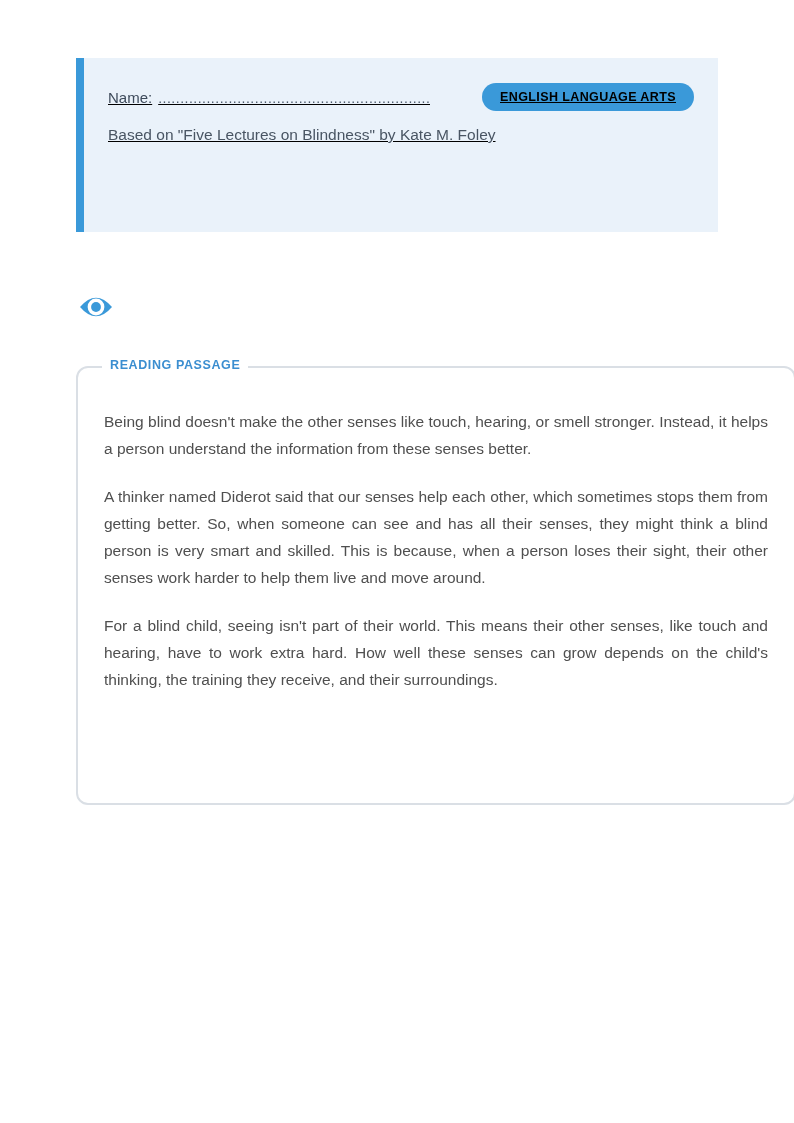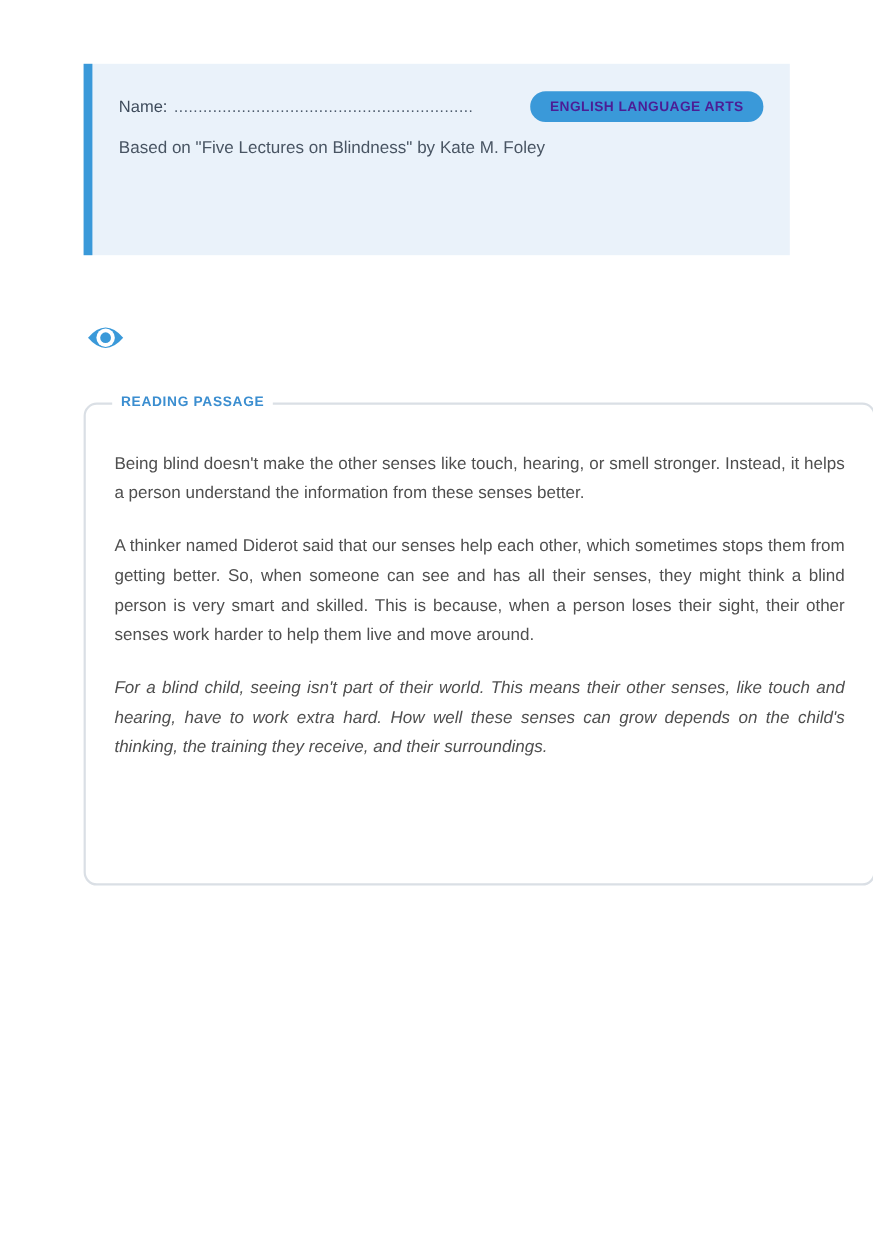--- a/index.html
+++ b/index.html
@@ -19,21 +19,21 @@
     background: #eaf2fa;
   }
   .accent-bar {
     position: absolute;
     left: 0; top: 0; bottom: 0;
     width: 8px;
     background: #3a99d9;
   }
   .header-inner {
     position: absolute;
-    left: 32px; right: 24px; top: 0; bottom: 0;
+    left: 32px; right: 24px; top: 0; bottom: 0; text-decoration: underline;
   }
   .name-row {
     display: flex;
     align-items: center;
     justify-content: space-between;
     padding-top: 25px;
   }
   .name-group {
     display: flex;
     align-items: baseline;
@@ -44,21 +44,21 @@
   .name-dots {
     color: #4c5a6b;
     letter-spacing: 0.5px;
     font-size: 14px;
     overflow: hidden;
     white-space: nowrap;
     max-width: 300px;
   }
   .subject-badge {
     background: #3a99d9;
-    color: #4c1d95;
+    color: #000000;
     font-weight: bold;
     font-size: 12.5px;
     letter-spacing: 0.4px;
     padding: 7px 18px;
     border-radius: 15px;
     white-space: nowrap;
   }
   .doc-title {
     margin-top: 16px;
     font-size: 34px;
@@ -102,21 +102,21 @@
   .passage-body {
     padding: 40px 26px 0 26px;
   }
   .passage-body p {
     font-size: 15.5px;
     line-height: 27px;
     color: #4f4f4f;
     text-align: justify;
     margin-bottom: 21px;
   }
-  .passage-body p:last-child { margin-bottom: 0; font-style: italic; }
+  .passage-body p:last-child { margin-bottom: 0; }
 </style>
 </head>
 <body>
 
 <div class="header-card">
   <div class="accent-bar"></div>
   <div class="header-inner">
     <div class="name-row">
       <div class="name-group">
         <span>Name:</span>

